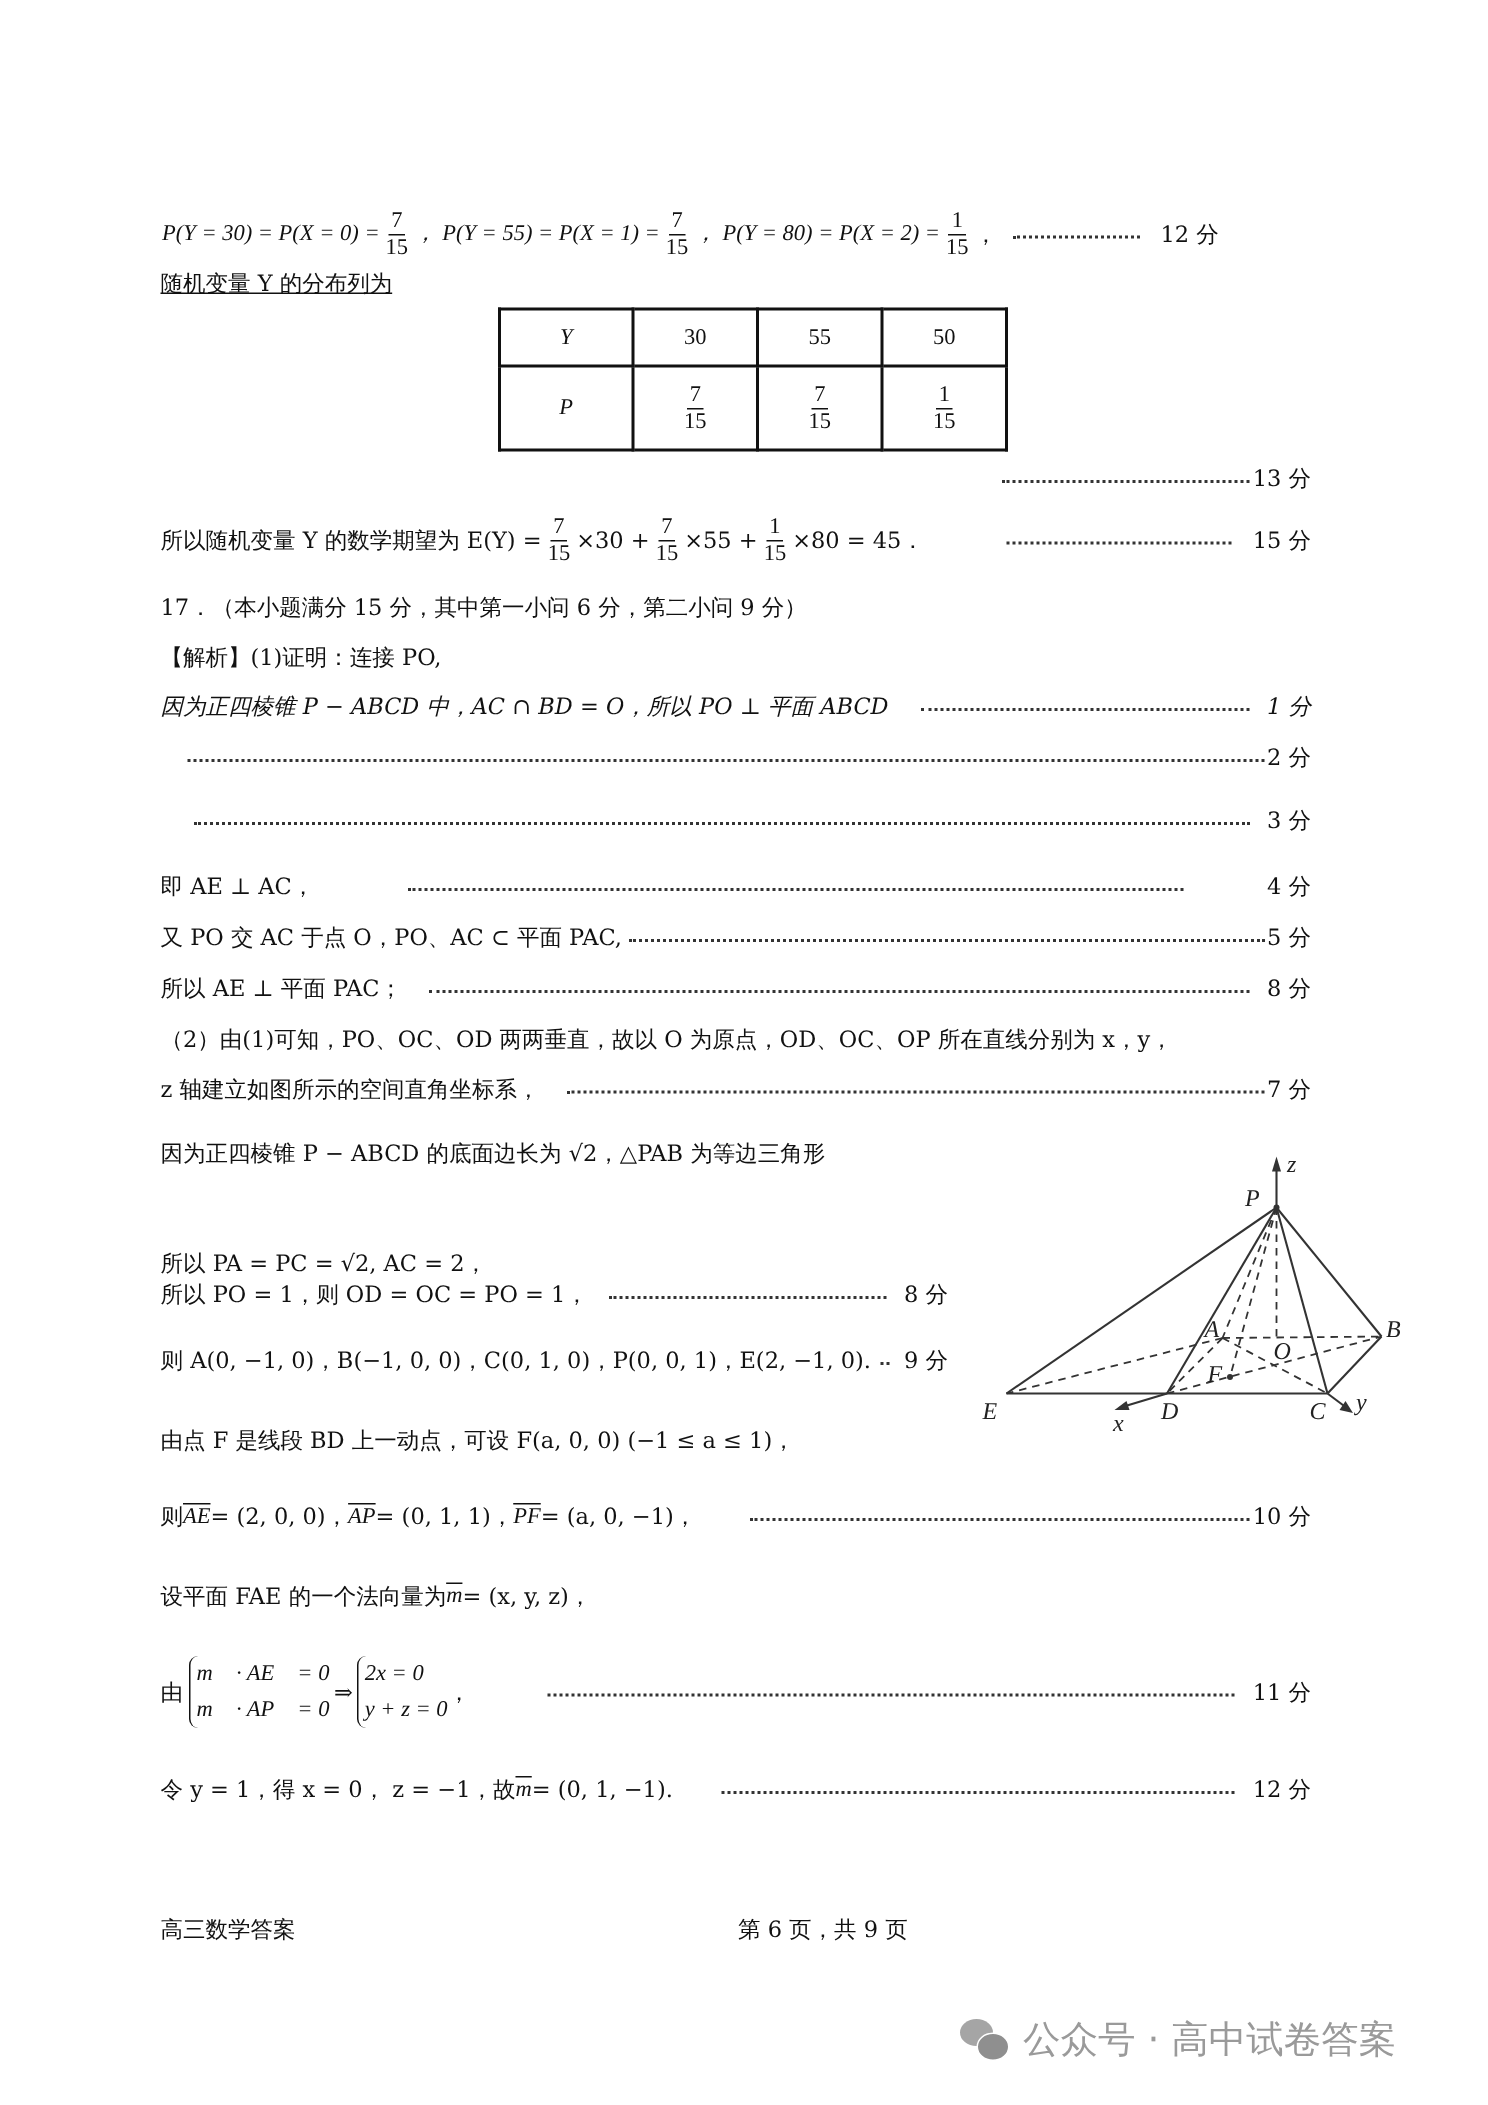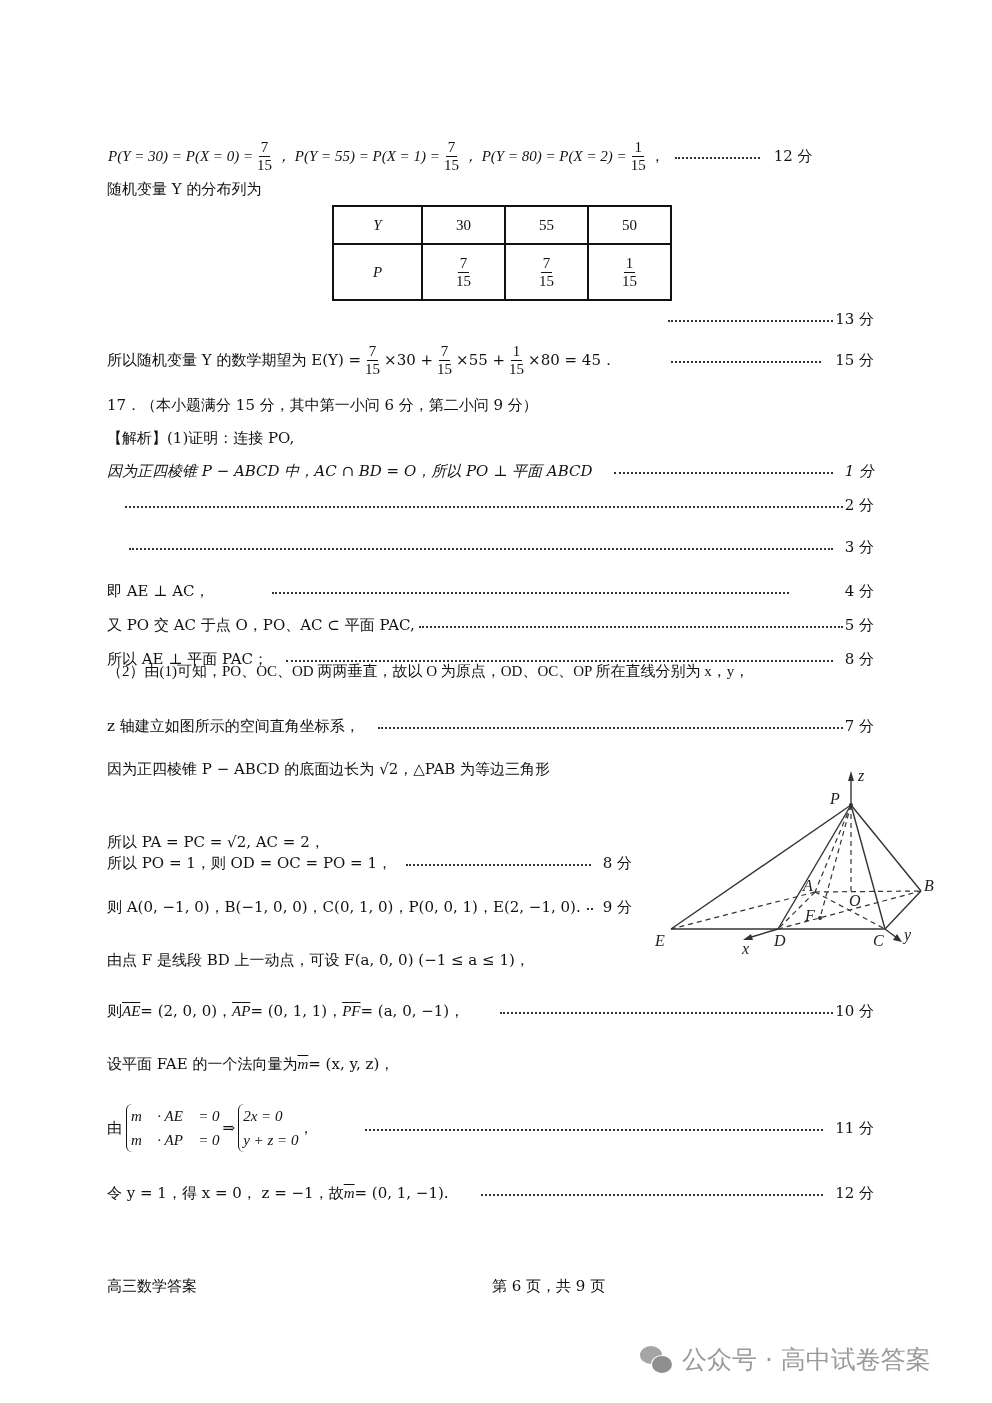--- a/index.html
+++ b/index.html
@@ -66,21 +66,21 @@
   <span class="txt m">，  P(Y = 80) = P(X = 2) = </span>
   <span class="frac">
       <span class="num">1</span>
       <span class="den">15</span>
     </span>
   <span class="txt">，</span>
   <span class="dots" style="max-width:85px; margin-left:10px; margin-right:14px;"></span>
   <span class="score">12 分</span>
 </div>
 
-<div class="line" style="top:179px;">
+<div class="line" style="top:179px;text-decoration:underline;">
   <span class="txt">随机变量 Y 的分布列为</span>
 </div>
 
 <table class="dist">
   <tbody>
       <tr>
     <td class="m" style="width:85px;">Y</td>
     <td>30</td>
     <td>55</td>
     <td>50</td>
@@ -159,21 +159,21 @@
 <div class="line" style="top:615px;">
   <span class="txt">又 PO 交 AC 于点 O，PO、AC ⊂ 平面 PAC,</span>
   <span class="dots" style="margin-left:4px; margin-right:2px;"></span>
   <span class="score">5 分</span>
 </div>
 <div class="line" style="top:649px;">
   <span class="txt">所以 AE ⊥ 平面 PAC；</span>
   <span class="dots" style="margin-left:18px; margin-right:12px;"></span>
   <span class="score">8 分</span>
 </div>
-<div class="line" style="top:661px; right:100px;font-family:Liberation Serif, serif;">
+<div class="line" style="top:683px; right:100px;">
   <span class="txt">（2）由(1)可知，PO、OC、OD 两两垂直，故以 O 为原点，OD、OC、OP 所在直线分别为 x，y，</span>
 </div>
 <div class="line" style="top:716px;">
   <span class="txt">z 轴建立如图所示的空间直角坐标系，</span>
   <span class="dots" style="margin-left:18px; margin-right:2px;"></span>
   <span class="score">7 分</span>
 </div>
 
 <div class="line" style="top:759px; right:auto;">
   <span class="txt">因为正四棱锥 P − ABCD 的底面边长为 √2，△PAB 为等边三角形</span>

